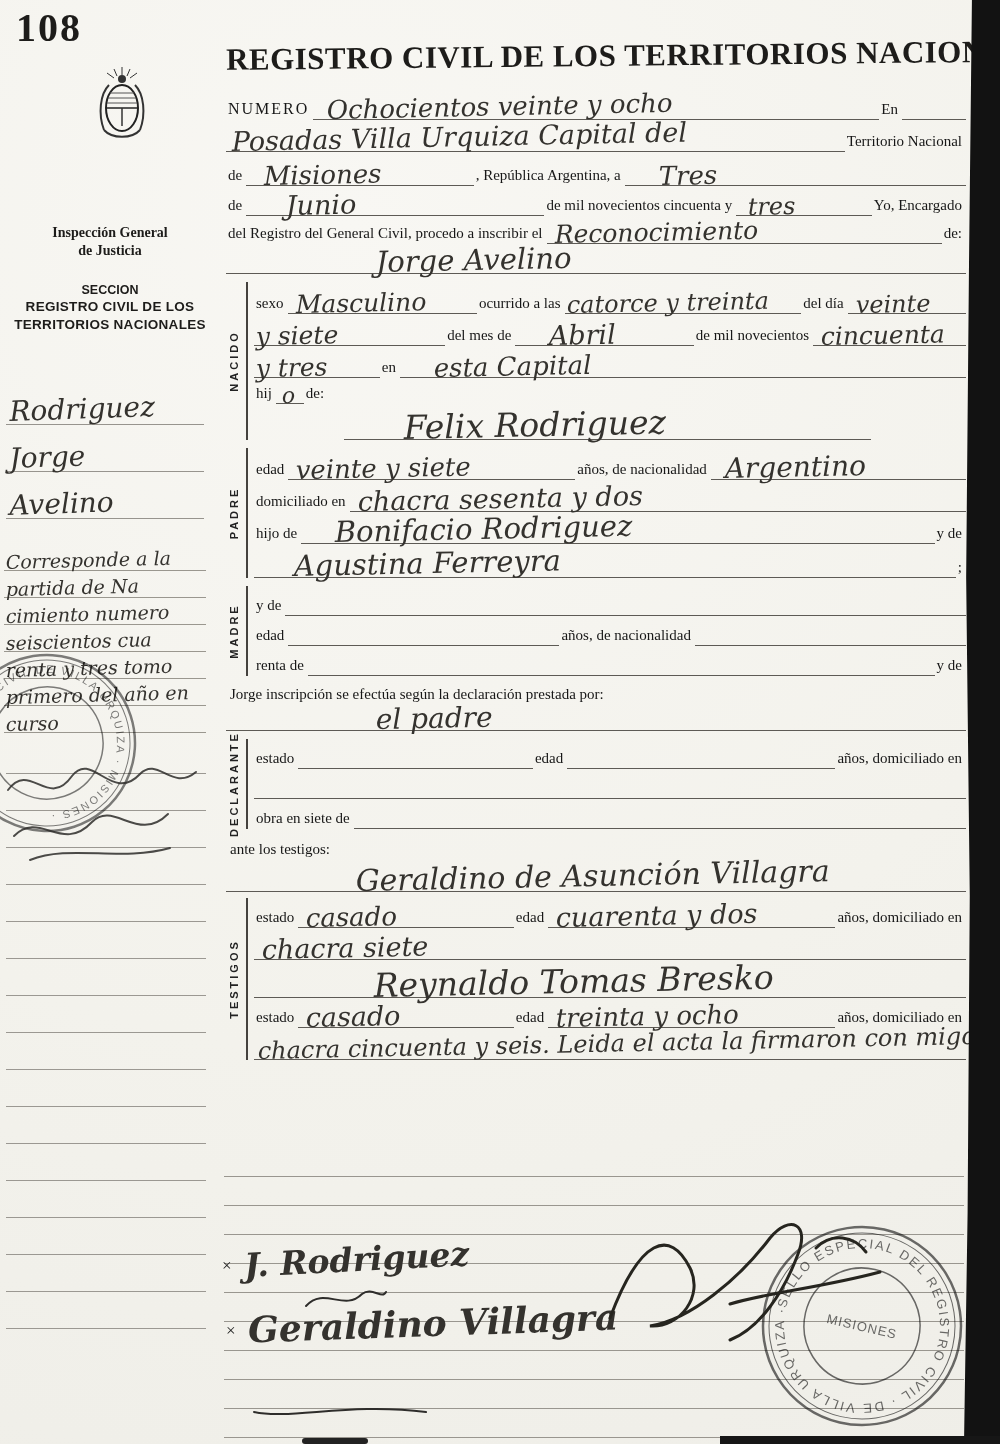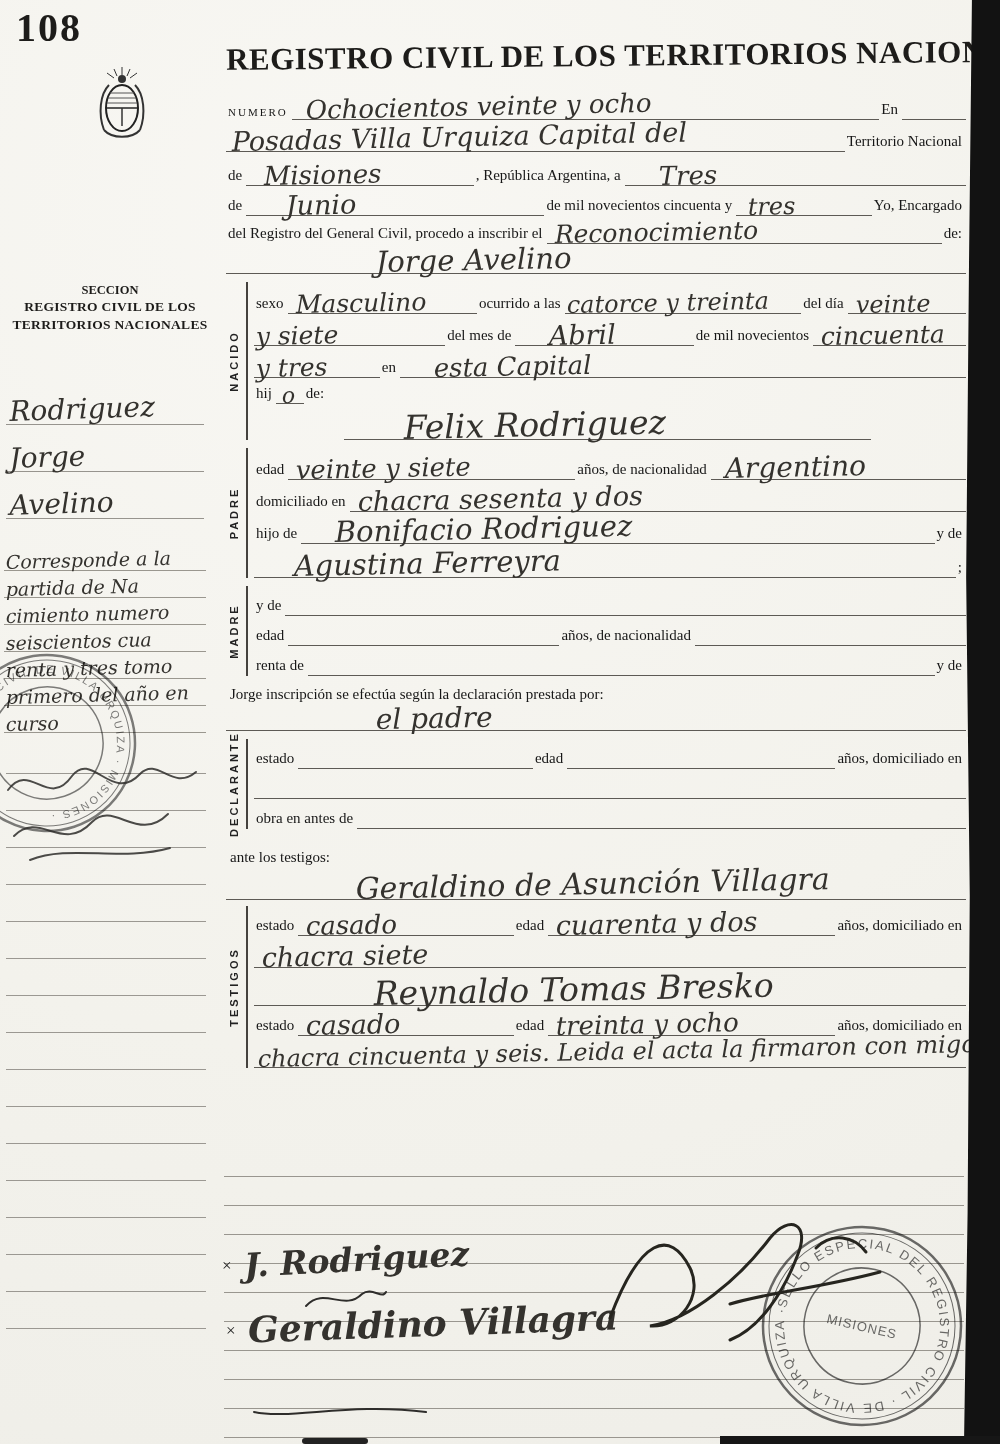--- a/index.html
+++ b/index.html
@@ -21,21 +21,21 @@
   .pagenum { position:absolute; left:16px; top:4px; font-size:40px; font-weight:bold; letter-spacing:2px; }
 
   
   .sidebar { position:absolute; left:0; top:0; width:222px; height:1444px; }
   .coat { position:absolute; left:90px; top:66px; width:64px; height:80px; }
   .ministry { position:absolute; left:8px; top:146px; width:204px; text-align:center;
     font-weight:bold; font-size:19px; line-height:1.25; }
   .inspeccion { position:absolute; left:8px; top:224px; width:204px; text-align:center;
     font-weight:bold; font-size:14px; line-height:1.25; }
   .seccion { position:absolute; left:8px; top:282px; width:204px; text-align:center;
-    font-weight:bold; font-size:12.5px; line-height:1.3; font-family:Liberation Serif, serif; }
+    font-weight:bold; font-size:12.5px; line-height:1.3; font-family:Liberation Sans, sans-serif; }
   .seccion .big { font-size:13.5px; letter-spacing:.3px; }
   .mnames { position:absolute; left:6px; top:378px; width:198px; }
   .mname { height:47px; border-bottom:1px solid #97948e; position:relative; }
   .mname span { position:absolute; left:4px; bottom:-4px; font-size:28px; white-space:nowrap; transform:rotate(-2deg); transform-origin:left bottom; }
   .mpara { position:absolute; left:4px; top:544px; width:202px; }
   .mpara .row { height:27px; border-bottom:1px solid #9a978f; position:relative; }
   .mpara .row span { position:absolute; left:2px; bottom:-3px; font-size:19px; white-space:nowrap; transform:rotate(-1.5deg); transform-origin:left bottom; }
   .side-rules { position:absolute; left:6px; top:737px; width:200px; height:600px;
     background:repeating-linear-gradient(to bottom, transparent 0 36px, #9b9892 36px 37px); }
 
@@ -48,21 +48,21 @@
   
   .main { position:absolute; left:226px; top:26px; width:740px; }
   .title { font-weight:bold; font-size:31px; letter-spacing:.5px; white-space:nowrap;
     text-align:center; transform:rotate(-.6deg); margin:12px 0 10px; }
   .fr { display:flex; align-items:flex-end; font-size:15px; color:#171717; }
   .pl { white-space:nowrap; padding:0 4px 2px 2px; }
   .g { flex:1; position:relative; border-bottom:1.5px solid #5d5a55; align-self:stretch; }
   .sp { align-self:stretch; }
   .hv { position:absolute; left:8px; bottom:-4px; white-space:nowrap; line-height:.95; font-size:25px;
     transform:rotate(-1.2deg); transform-origin:left bottom; }
-  .numero { font-size:11px; letter-spacing:2px; }
+  .numero { font-size:16px; letter-spacing:2px; }
   .section { position:relative; padding-left:20px; }
   .sec-body { border-left:2px solid #45423e; }
   .sec-body .fr { padding-left:6px; }
   .vlabel { position:absolute; left:2px; top:50%; transform:translateY(-50%) rotate(180deg);
     writing-mode:vertical-rl; font-family:"Liberation Sans",sans-serif; font-weight:bold;
     font-size:11px; letter-spacing:3px; color:#222; }
   .decl-text { font-size:15px; color:#171717; padding-left:4px; }
   .cierre { font-size:27px; margin-left:-12px; margin-top:2px; white-space:nowrap; }
 
   .main-rules { position:absolute; left:224px; top:1148px; width:740px; height:292px;
@@ -107,20 +107,24 @@
         <line x1="18" y1="27" x2="42" y2="27"></line>
           <line x1="16" y1="32" x2="44" y2="32"></line>
         <line x1="15" y1="37" x2="45" y2="37"></line>
       </g>
       <line x1="30" y1="42" x2="30" y2="60" stroke="#333" stroke-width="1.5"></line>
       <path d="M12,64 C6,48 8,28 17,19" fill="none" stroke="#333" stroke-width="2"></path>
       <path d="M48,64 C54,48 52,28 43,19" fill="none" stroke="#333" stroke-width="2"></path>
       <path d="M12,64 C20,73 40,73 48,64" fill="none" stroke="#333" stroke-width="2"></path>
     </svg>
 
+    <div class="inspeccion">
+      <div>Inspección General</div>
+      <div>de Justicia</div>
+    </div>
     <div class="seccion">
       <div>SECCION</div>
       <div class="big">REGISTRO CIVIL DE LOS</div>
       <div class="big">TERRITORIOS NACIONALES</div>
     </div>
 
     <div class="mnames">
       <div class="mname">
           <span class="hw">Rodriguez</span>
         </div>
@@ -365,27 +369,27 @@
           <span class="pl">estado</span>
           <span class="g" style="flex:1.4"></span>
           <span class="pl">edad</span>
           <span class="g" style="flex:1.6"></span>
           <span class="pl">años, domiciliado en</span>
         </div>
         <div class="fr" style="height:30px">
           <span class="g"></span>
         </div>
         <div class="fr" style="height:30px">
-          <span class="pl">obra en antes de</span>
+          <span class="pl">obra en siete de</span>
           <span class="g"></span>
         </div>
       </div>
     </div>
 
-    <div class="decl-text" style="margin-top:20px">ante los testigos:</div>
+    <div class="decl-text" style="margin-top:12px">ante los testigos:</div>
     <div class="fr" style="height:34px">
       <span class="g">
         <span class="hv hw" style="font-size:30px;left:130px">Geraldino de Asunción Villagra</span>
       </span>
     </div>
 
     <div class="section" style="margin-top:6px">
       <div class="vlabel">TESTIGOS</div>
       <div class="sec-body">
         <div class="fr" style="height:30px">

